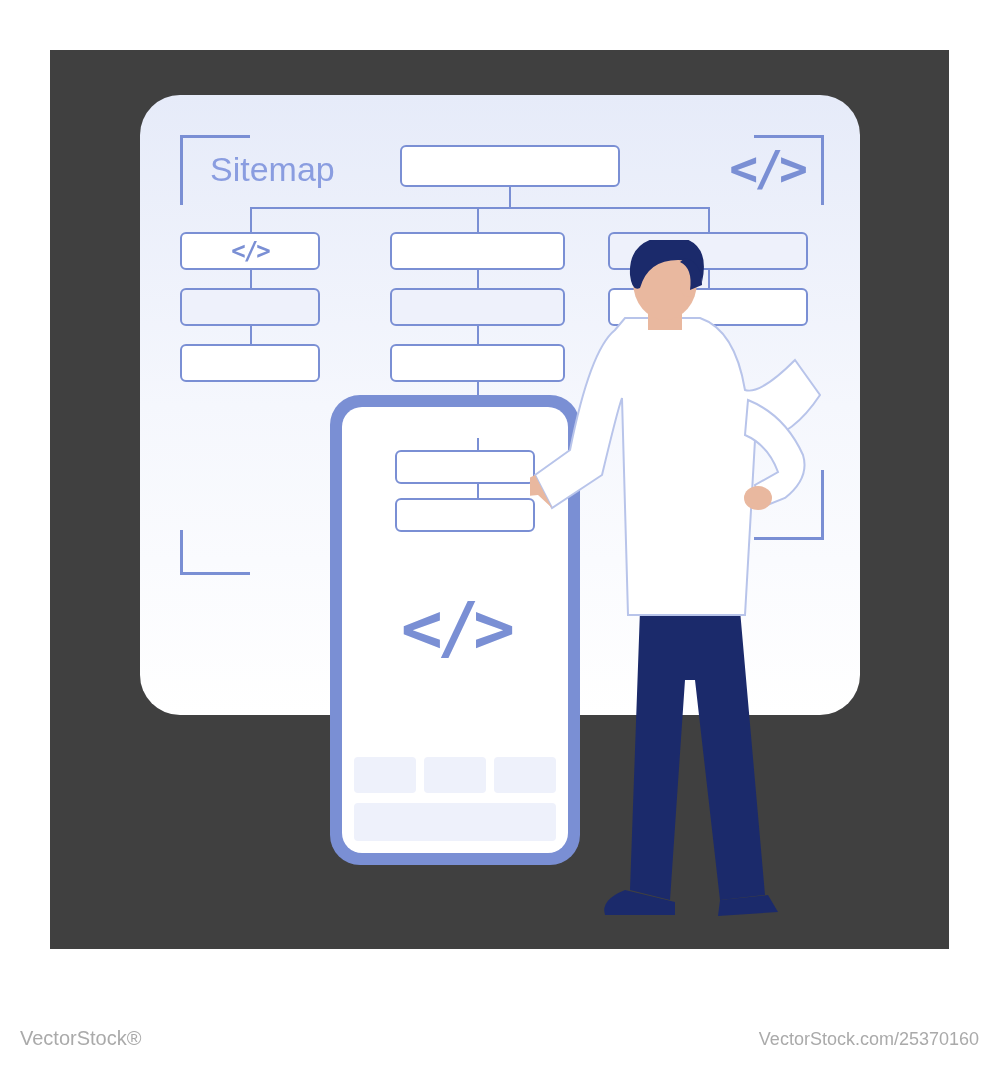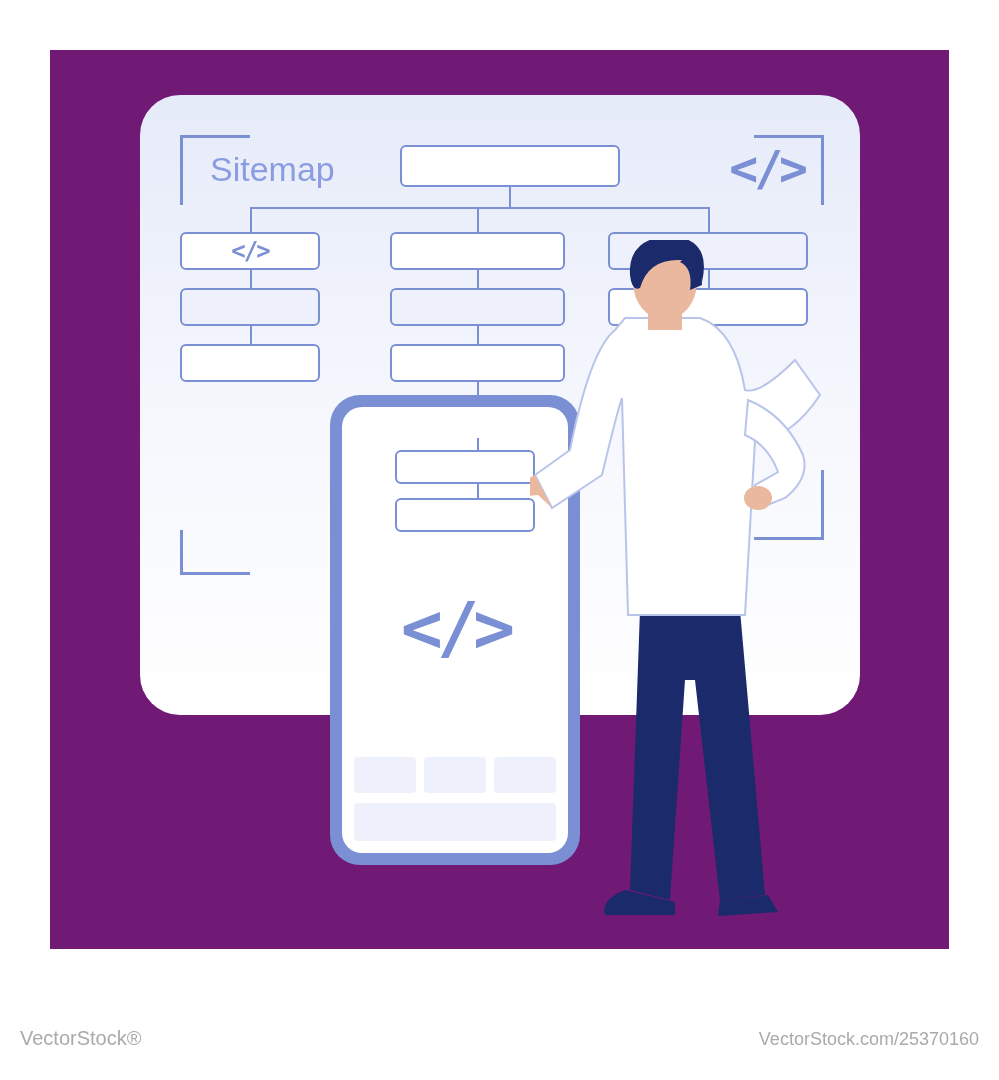--- a/index.html
+++ b/index.html
@@ -9,21 +9,21 @@
       background: #ffffff;
       font-family: Arial, sans-serif;
       position: relative;
     }
     .canvas {
       position: absolute;
       top: 50px;
       left: 50px;
       width: 899px;
       height: 899px;
-      background: #701a75;
+      background: #404040;
     }
     
     .panel {
       position: absolute;
       top: 45px;
       left: 90px;
       width: 720px;
       height: 620px;
       background: linear-gradient(180deg, #e6ebf9 0%, #f5f7fd 50%, #ffffff 100%);
       border-radius: 40px;

